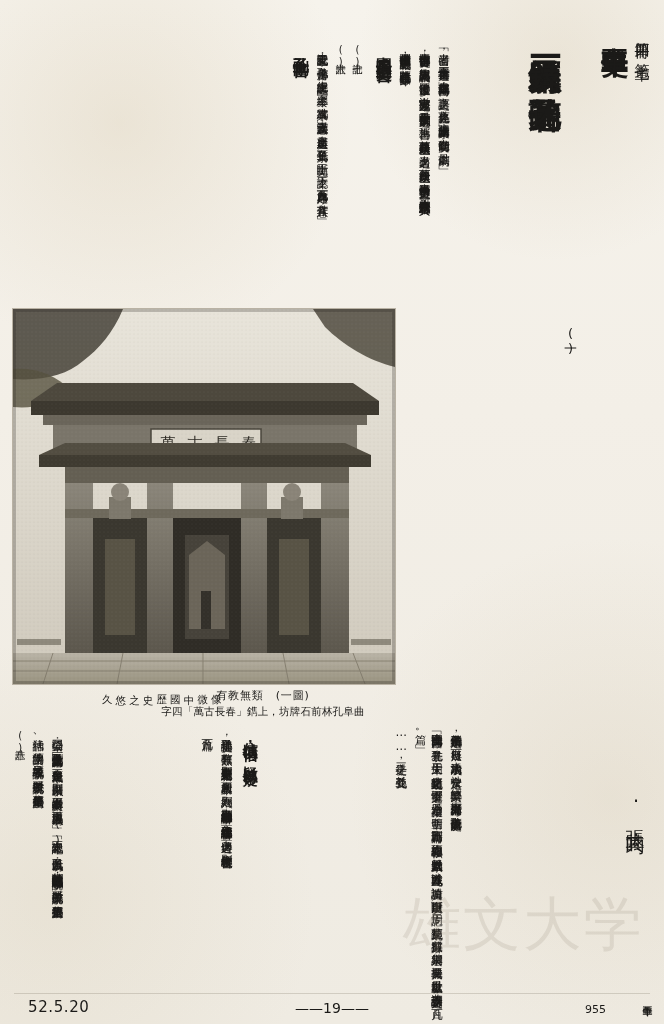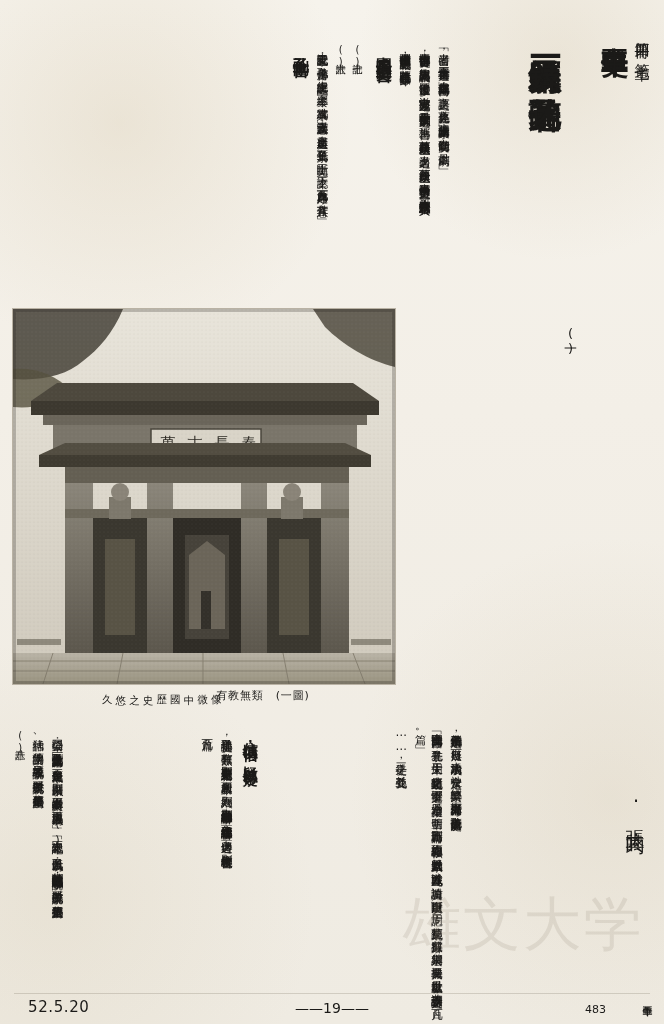--- a/index.html
+++ b/index.html
@@ -360,20 +360,21 @@
       <rect x="338" y="330" width="40" height="6" fill="#8e897c"></rect>
 
       <rect x="0" y="0" width="382" height="375" fill="url(#grain)"></rect>
 
       <rect x="0" y="0" width="382" height="375" fill="none" stroke="rgba(40,36,30,0.25)" stroke-width="6"></rect>
     </svg>
   </div>
 
   <div id="caption-block">
     <div id="caption-title">有教無類　(一圖)</div>
+    <div id="caption-sub">字四「萬古長春」鐫上，坊牌石前林孔阜曲</div>
   </div>
   <div class="vt" style="position:absolute;left:100px;top:686px;font-size:10.5px;letter-spacing:0.04em;height:0;">像微中國歷史之悠久</div>
 
   <div id="lower-left" class="colgroup">
     <div class="vt col small">(註十八)</div>
     <div class="vt col">代神話、傳說的文字，或者又經孔子學說，所以研究孔子學說，這都是很重要的。</div>
     <div class="vt col">梁任公曰：「孔子刪書」之說典做第一篇，一定不是蓋無疑義。則吾圖以來：「學者多辯五帝尚矣，而司馬遷據以為。」(「史記五帝本紀」)孔子所以自以為：「筆削謂就是他的特識」或者又經孔子學說，所以研究孔子學說，這都是很重要的。</div>
   </div>
 
   <div id="lower-mid" class="colgroup">
@@ -387,17 +388,17 @@
     <div class="vt col">漢孔安國「尚書序」曰：「先君孔子，生于周末，睹史籍之煩亂，懼覽者之不一，逐乃定禮樂，明舊章，刪詩為三百篇，約史記而修春秋，贊易道以黜八索，述職方以除九丘，討論墳典，斷自唐虞以下，訖于周，芟夷煩亂，剪截浮辭，舉其宏綱，撮其機要，足以垂世立教，典謨訓誥誓命之文，凡百篇。」</div>
     <div class="vt col">倘書為孔子所編定，自無可疑。大禹治水成功，社會安定，經濟繁榮，歷史亦漸詳備可考。故孔子斷自唐虞處。</div>
   </div>
 
   <div id="watermark">雄文大学</div>
 
   <div id="rule"></div>
   <div id="footer">
     <div id="footer-left">52.5.20</div>
     <div id="footer-center">——19——</div>
-    <div id="footer-right">483</div>
+    <div id="footer-right">955</div>
     <div id="footer-far-right">中華五千年</div>
   </div>
 
 </div>
 
 </body></html>

